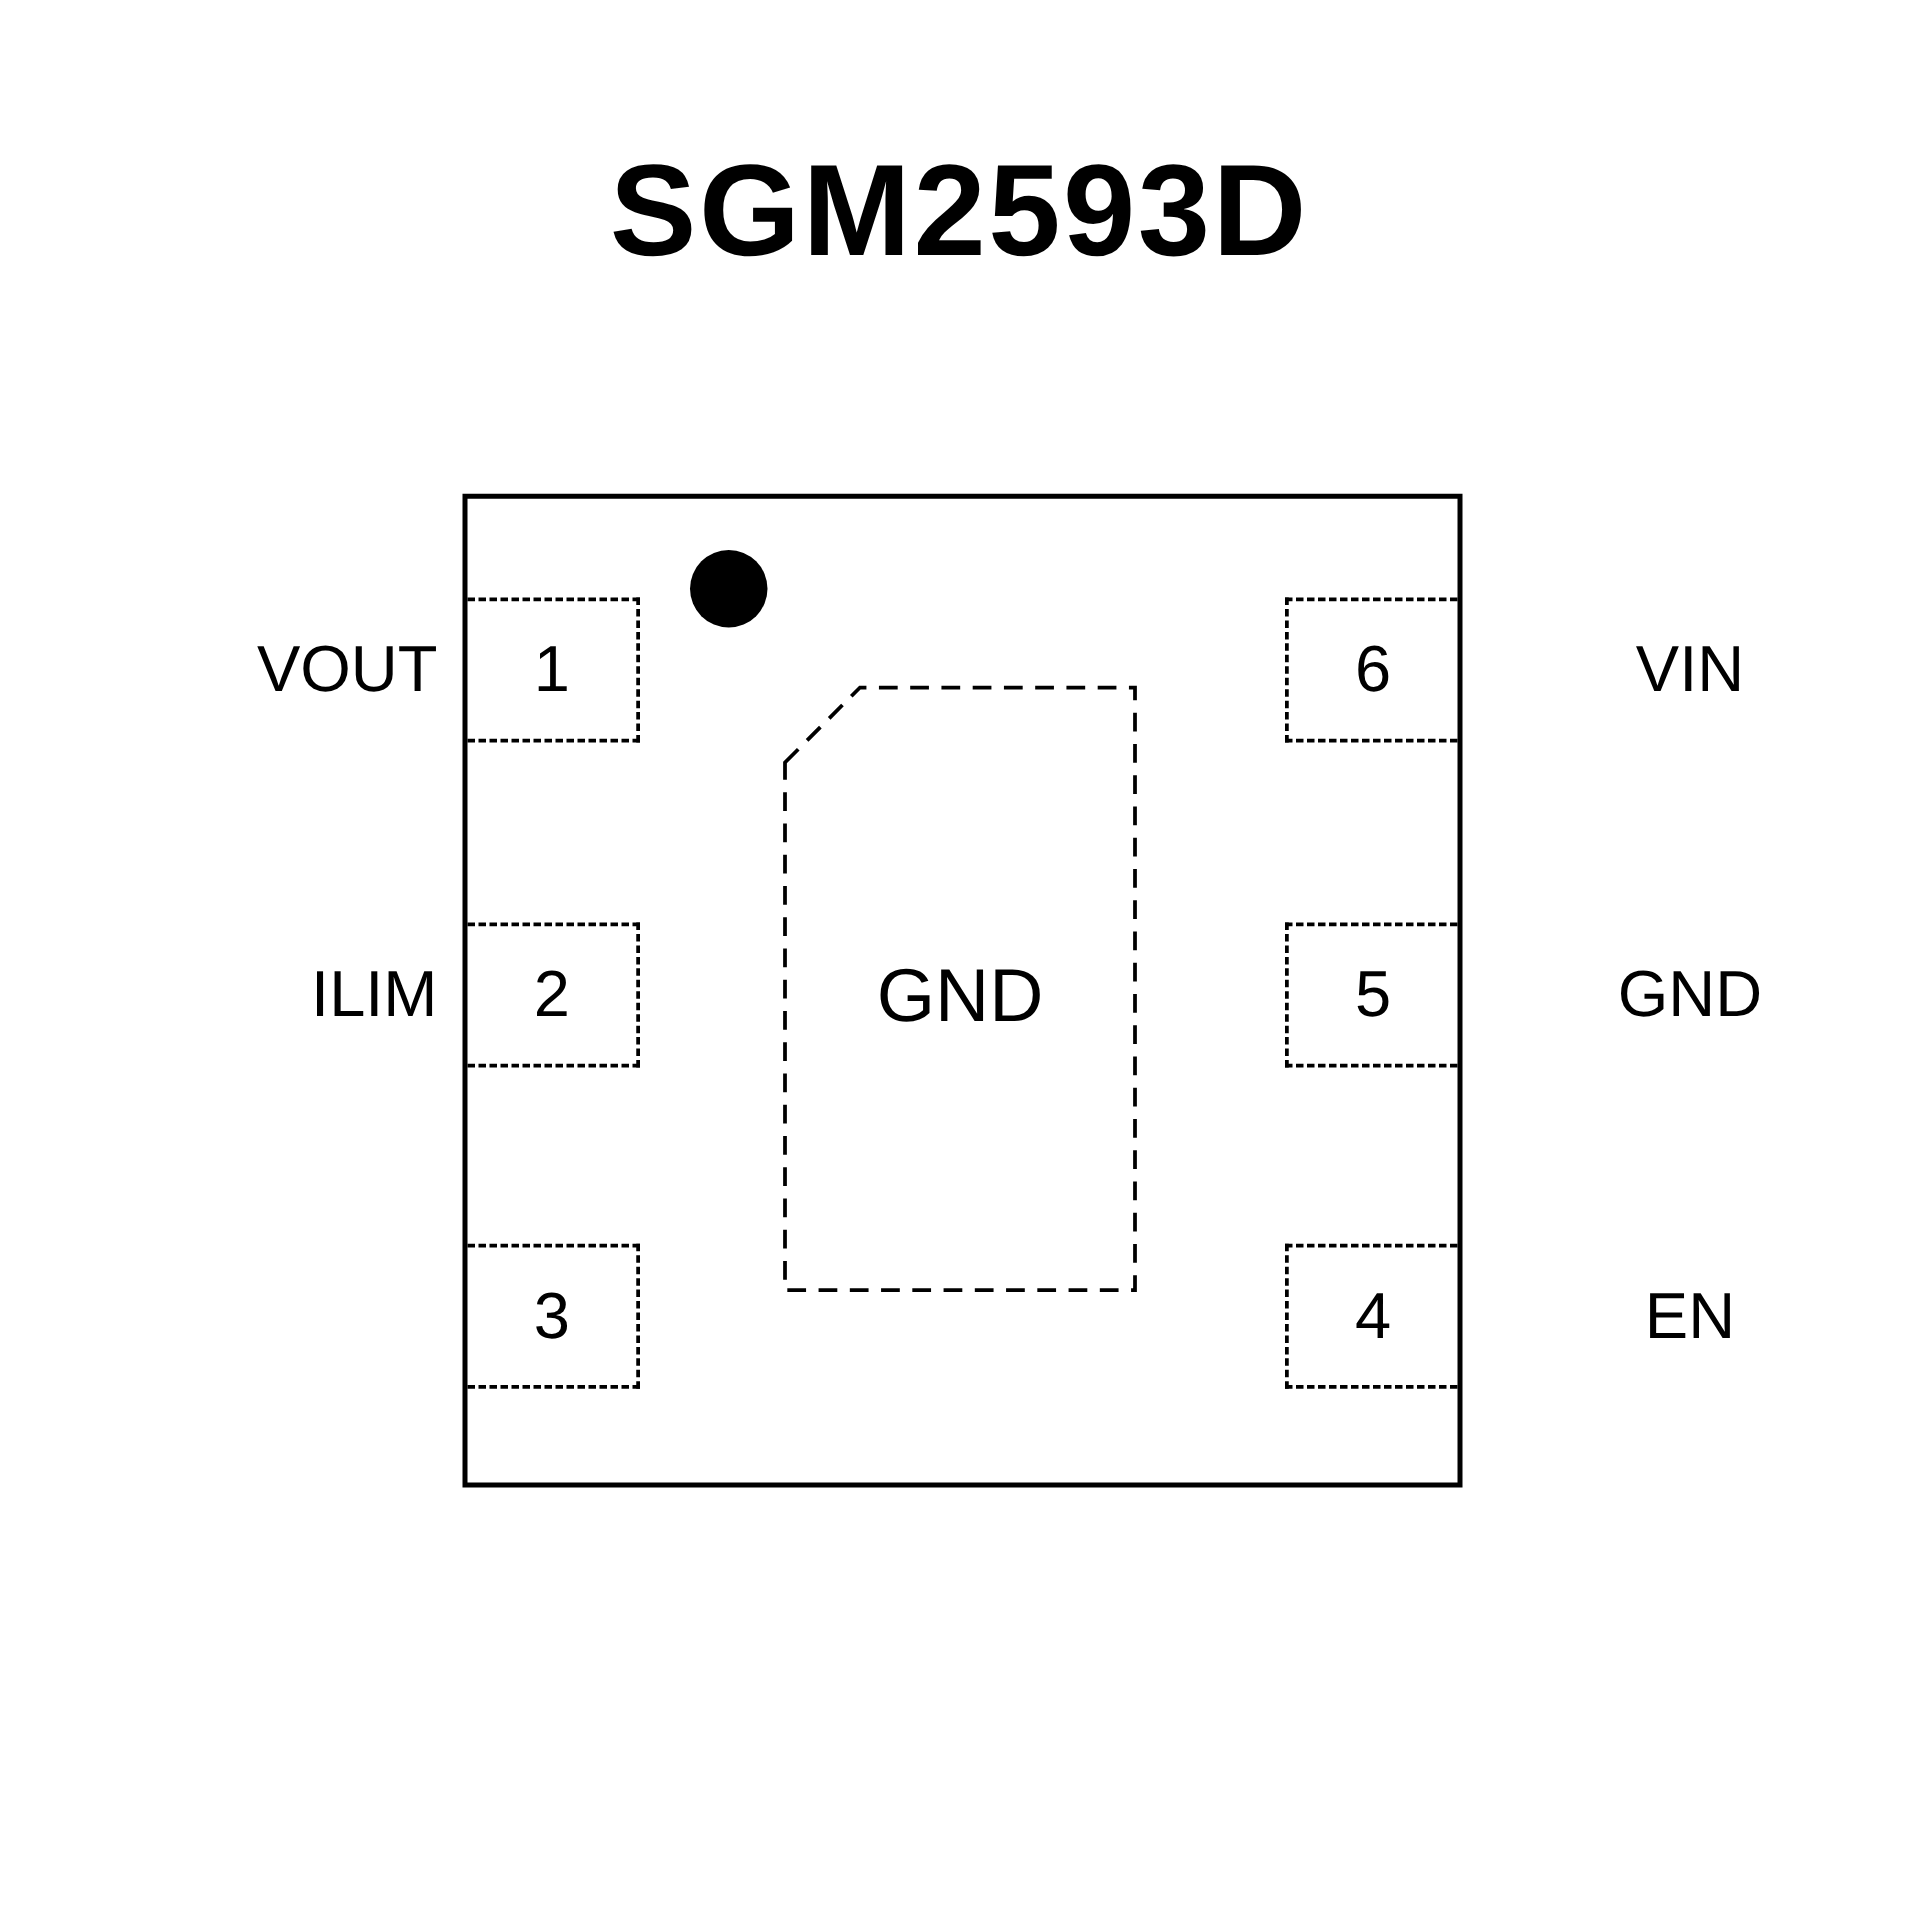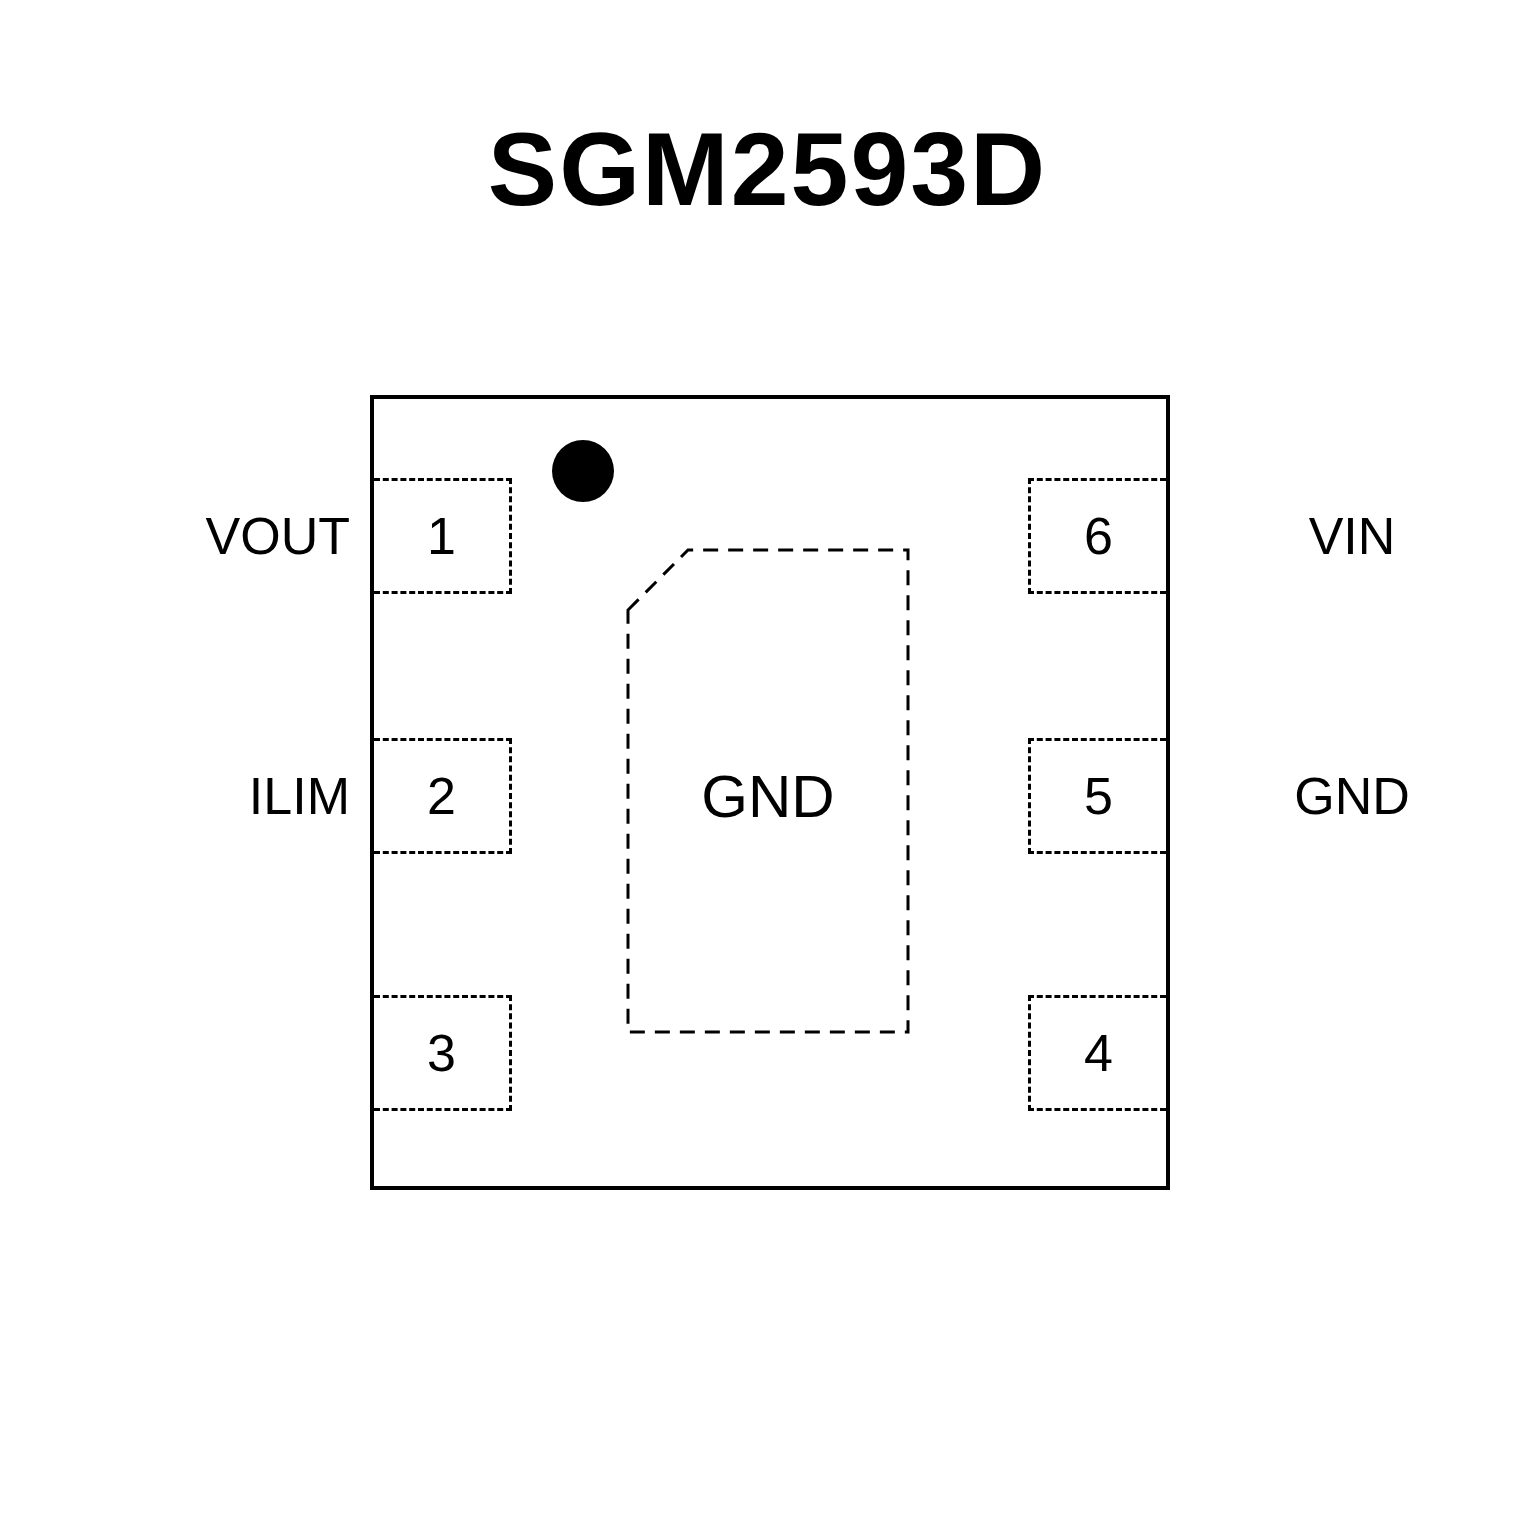--- a/index.html
+++ b/index.html
@@ -128,14 +128,15 @@
   </div>
   <div class="pin-box right row2">
     <span>5</span>
   </div>
   <div class="pin-box right row3">
     <span>4</span>
   </div>
 
   <div class="pin-label right row1">VIN</div>
   <div class="pin-label right row2">GND</div>
+  <div class="pin-label right row3">EN</div>
 
 </div>
 
 </body></html>

